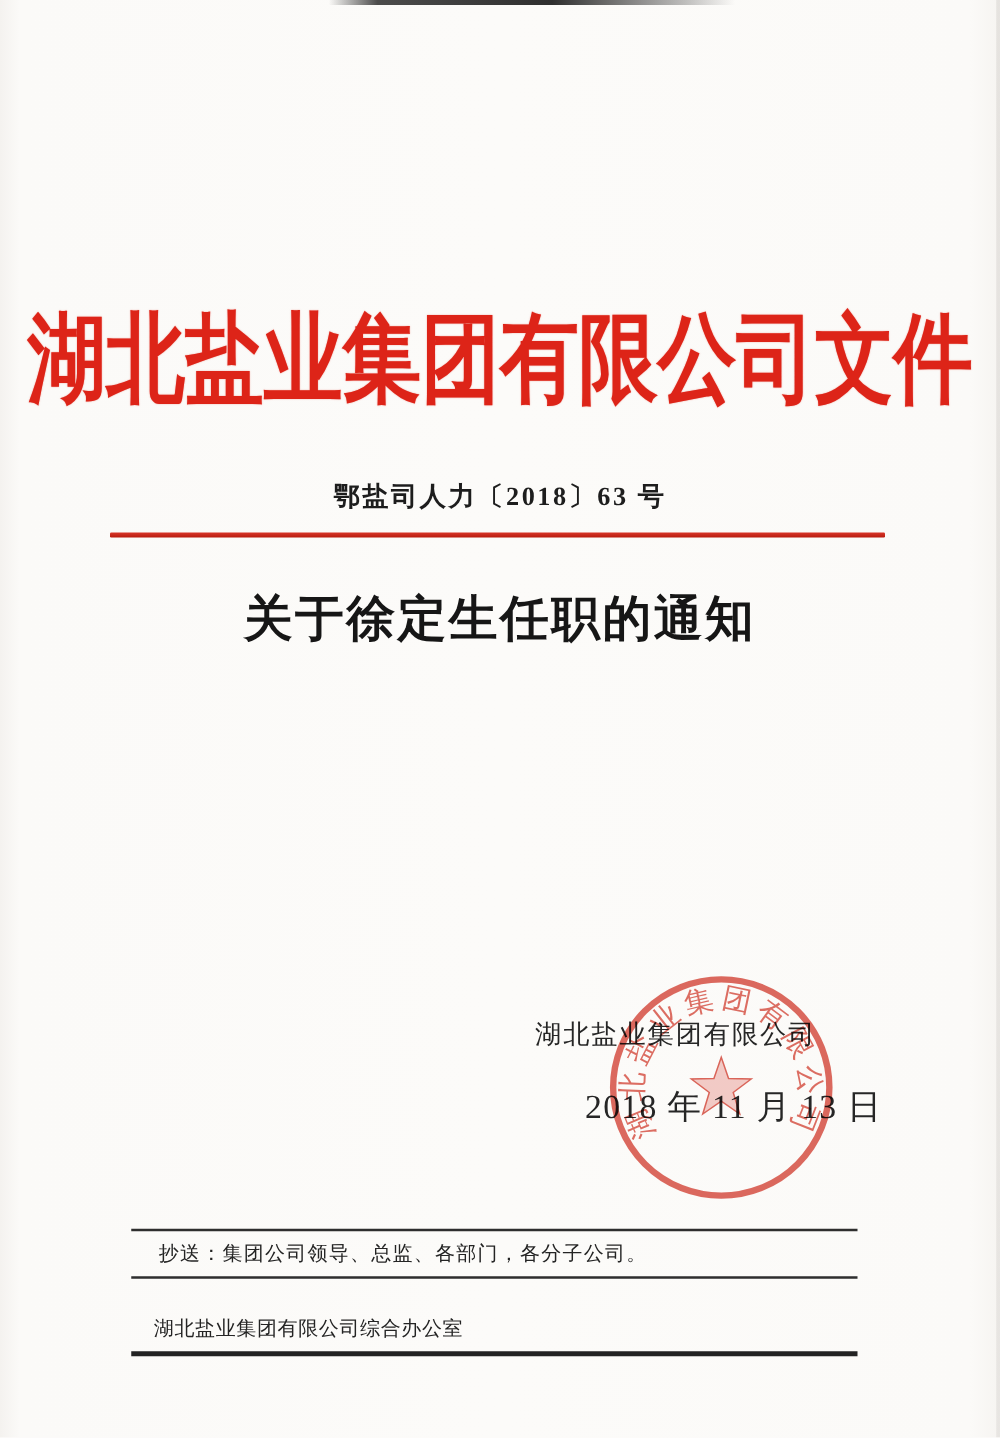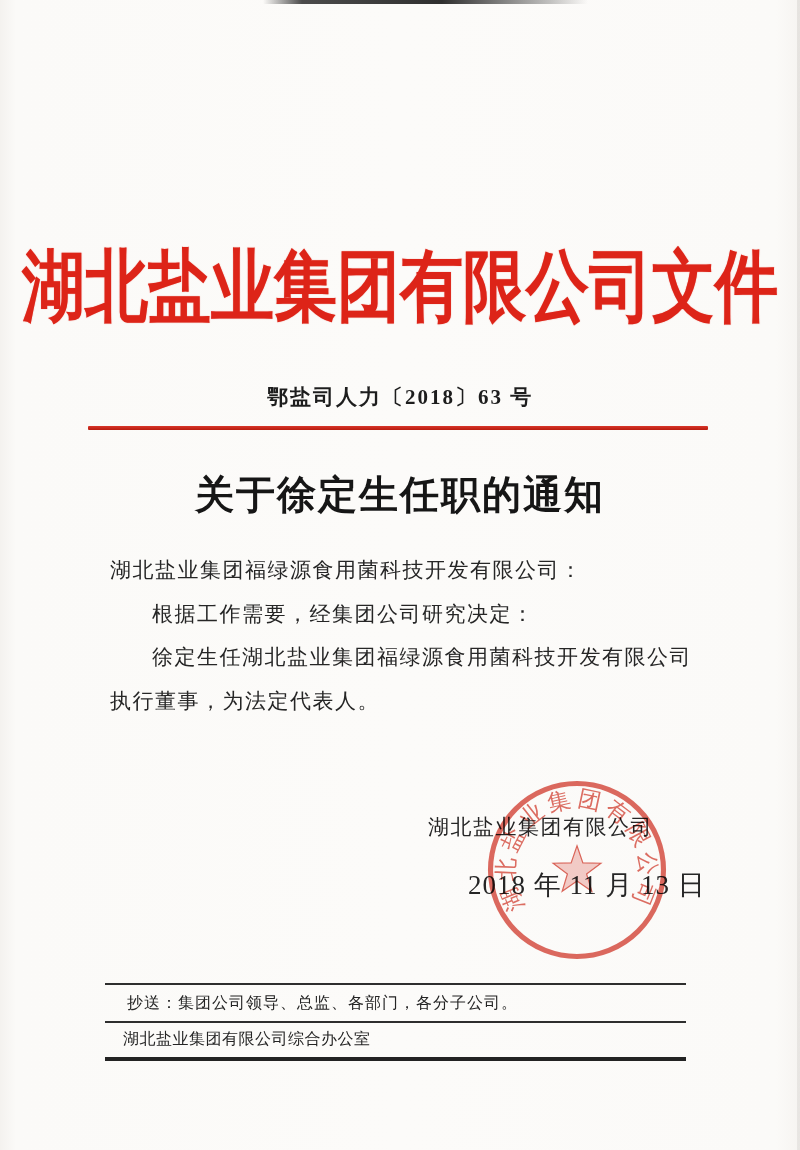--- a/index.html
+++ b/index.html
@@ -53,42 +53,37 @@
   .seal{
     position:absolute;left:484px;top:777px;width:186px;height:186px;
     mix-blend-mode:multiply;opacity:.92;
   }
 
   .footer{position:absolute;left:105px;top:983px;width:581px;font-size:16px;color:#242424;font-family:Liberation Serif, serif;}
   .rule{height:2px;background:#2e2e2e;}
   .rule.thick{height:4px;background:#232323;}
   .cc-row{padding:8px 0 7px 22px;letter-spacing:1px;white-space:nowrap;}
   .issuer-row{display:flex;justify-content:space-between;align-items:flex-end;
-    padding:6px 9px 7px 18px;letter-spacing:.5px;white-space:nowrap;}
+    padding:6px 9px 7px 18px;letter-spacing:.5px;white-space:nowrap;margin-top:24px;}
 </style>
 </head>
 <body>
 
 <div class="page">
   <div class="scan-band"></div>
   <div class="edge-right"></div>
 
   <div class="header-title">湖北盐业集团有限公司文件</div>
 
   <div class="doc-number">鄂盐司人力〔2018〕63 号</div>
 
   <div class="red-rule"></div>
 
   <div class="notice-title">关于徐定生任职的通知</div>
 
-  <div class="body-text">
-    <p>湖北盐业集团福绿源食用菌科技开发有限公司：</p>
-    <p class="indent">根据工作需要，经集团公司研究决定：</p>
-    <p class="indent">徐定生任湖北盐业集团福绿源食用菌科技开发有限公司执行董事，为法定代表人。</p>
-  </div>
 
   <div class="sig-org">湖北盐业集团有限公司</div>
   <div class="sig-date">2018 年 11 月 13 日</div>
 
   <svg class="seal" viewBox="0 0 200 200" xmlns="http://www.w3.org/2000/svg">
     <circle cx="100" cy="100" r="93" fill="none" stroke="#d6473a" stroke-width="5.5" opacity="0.88"></circle>
     <defs>
       <path id="sealArc" d="M 44.3 139 A 68 68 0 1 1 155.7 139" fill="none"></path>
     </defs>
     <text font-size="25" fill="#d6473a" letter-spacing="4.5" opacity="0.85" font-family="Liberation Serif, DejaVu Serif, serif">

